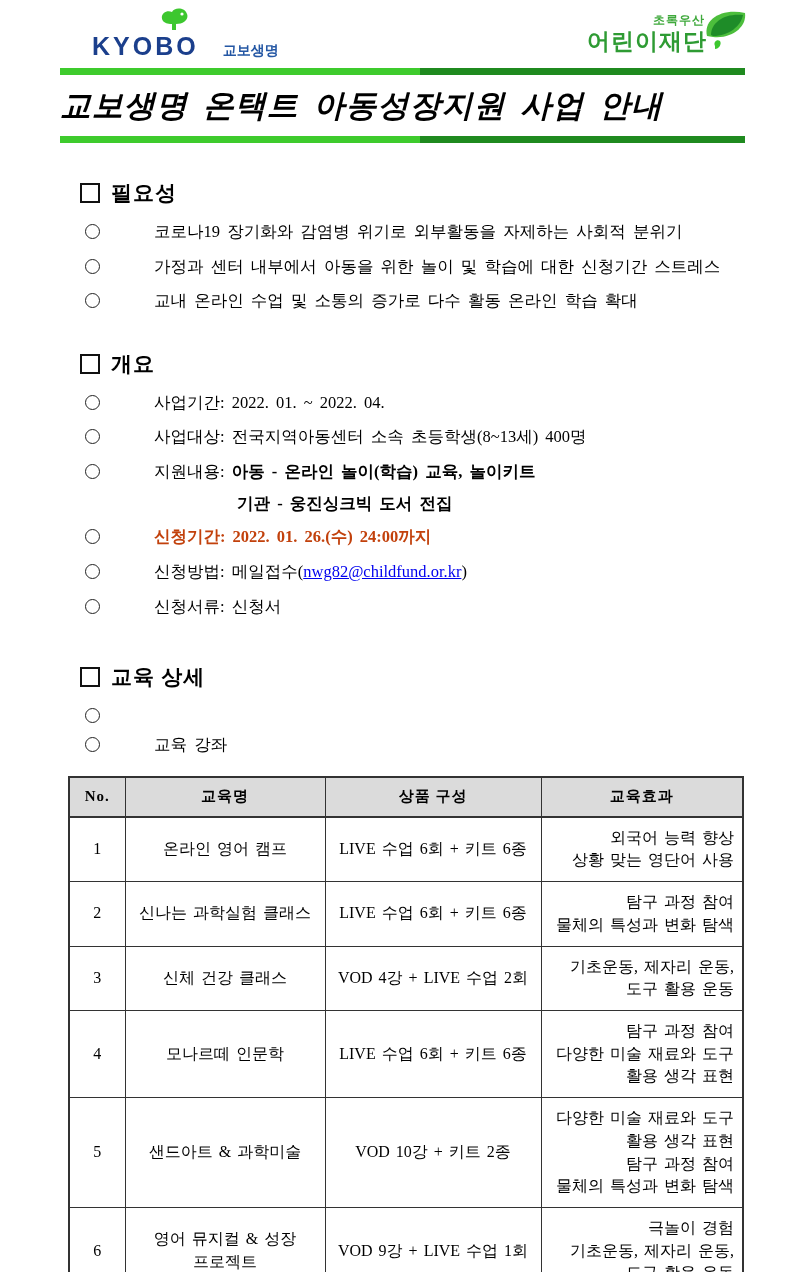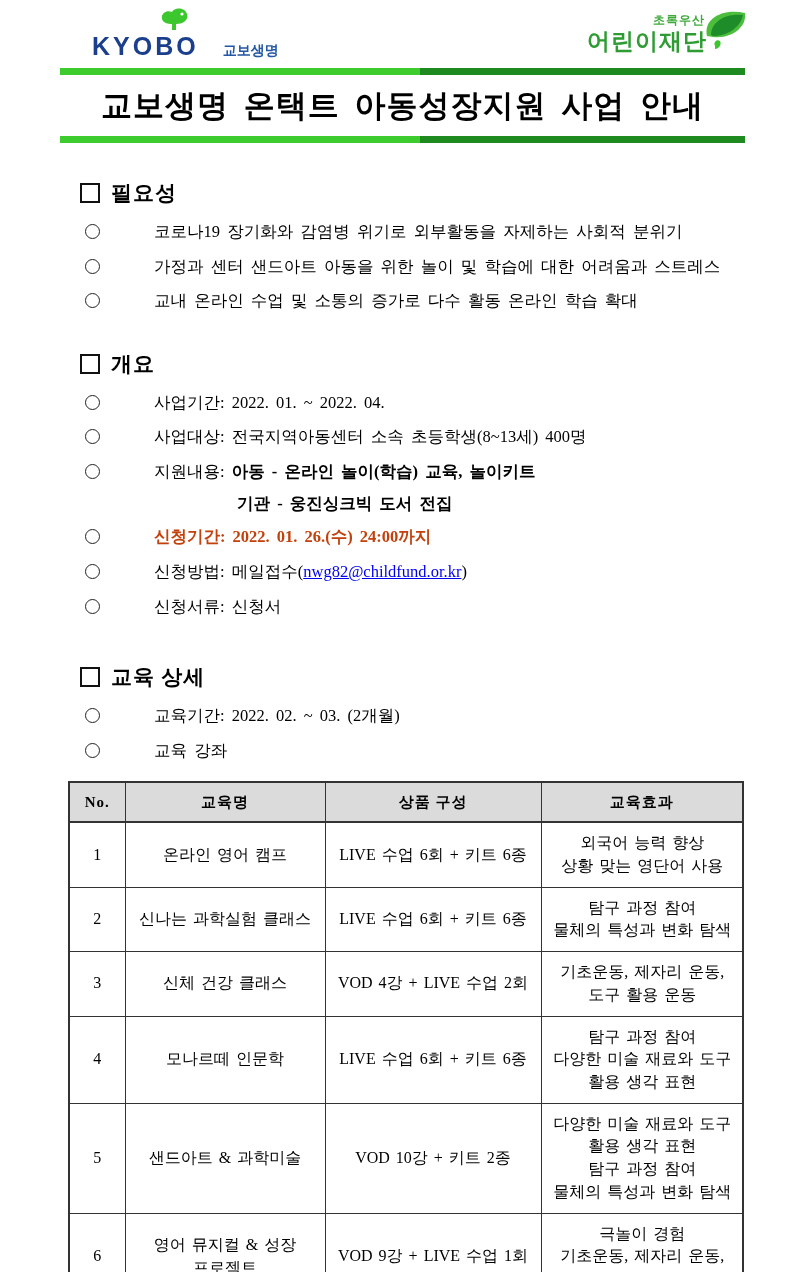--- a/index.html
+++ b/index.html
@@ -20,22 +20,22 @@
             color:#3fa93c; letter-spacing:1px; margin-right:2px; }
   .cf-main { font-family:"Liberation Sans", sans-serif; font-size:23px; font-weight:bold;
              color:#2e9b33; letter-spacing:1px; line-height:1.05; }
   .cf-leaf { position:absolute; right:-6px; top:-4px; }
 
   
   .banner { margin-top:4px; }
   .rule { display:flex; height:7px; }
   .rule .l { width:52.5%; background:#3ecb2d; }
   .rule .r { width:47.5%; background:#1f8a1f; }
-  .doc-title { margin:10px 0 9px 0; text-align:center; font-size:31px; font-weight:bold;
-               letter-spacing:1px; word-spacing:6px; }
+  .doc-title { margin:10px 0 9px 0; font-size:31px; font-weight:bold;
+               letter-spacing:1px; word-spacing:6px;font-style:italic; }
 
   
   .section { margin-top:36px; }
   .sec-head { display:flex; align-items:center; font-size:21px; font-weight:bold; letter-spacing:1px;padding-left:20px; }
   .sq { display:inline-block; width:16px; height:16px; border:2px solid #111;
         margin-right:11px; flex:0 0 auto; }
   .items { margin-top:12px; }
   .item { display:flex; align-items:flex-start; margin:9px 0 9px 25px;
           font-size:16.5px; line-height:1.55; word-spacing:3px;gap:43px; }
   .circ { display:inline-block; width:13px; height:13px; border:1.4px solid #222;
@@ -51,21 +51,21 @@
                   border:2px solid #333; table-layout:fixed; }
   .course-table col.c-no   { width:56px; }
   .course-table col.c-name { width:200px; }
   .course-table col.c-prod { width:216px; }
   .course-table col.c-eff  { width:202px; }
   .course-table th { background:#dbdbdb; border:1px solid #333; border-bottom:2px solid #333;
                      height:36px; font-size:15px; font-weight:bold; letter-spacing:1px; }
   .course-table td { border:1px solid #333; font-size:16px; padding:9px 8px;
                      vertical-align:middle; line-height:1.42; word-spacing:2px; }
   td.c-center { text-align:center; }
-  td.c-eff-cell { text-align:center; padding-left:9px; }
+  td.c-eff-cell { text-align:right; padding-left:9px; }
 </style>
 </head>
 <body>
 
 <div class="page">
 
   <div class="top">
     <div class="kyobo">
       <svg class="kyobo-bird" width="34" height="26" viewBox="0 0 34 26">
         <path d="M5,13 C1,7 8,1 14,4 C16,-1 27,-1 29,6 C31,11 26,16 18,16 L18,22 L14,22 L14,16 C9,16 7,15 5,13 Z" fill="#3dc72f"></path>
@@ -105,21 +105,21 @@
       <span class="sq"></span>
       <span>필요성</span>
     </div>
     <div class="items">
       <div class="item">
         <span class="circ"></span>
         <span>코로나19 장기화와 감염병 위기로 외부활동을 자제하는 사회적 분위기</span>
       </div>
       <div class="item">
         <span class="circ"></span>
-        <span>가정과 센터 샌드아트 아동을 위한 놀이 및 학습에 대한 어려움과 스트레스</span>
+        <span>가정과 센터 내부에서 아동을 위한 놀이 및 학습에 대한 신청기간 스트레스</span>
       </div>
       <div class="item">
         <span class="circ"></span>
         <span>교내 온라인 수업 및 소통의 증가로 다수 활동 온라인 학습 확대</span>
       </div>
     </div>
   </div>
 
   <div class="section">
     <div class="sec-head">
@@ -161,21 +161,20 @@
   </div>
 
   <div class="section" style="margin-top:44px;">
     <div class="sec-head">
       <span class="sq"></span>
       <span>교육 상세</span>
     </div>
     <div class="items">
       <div class="item">
         <span class="circ"></span>
-        <span>교육기간: 2022. 02. ~ 03. (2개월)</span>
       </div>
       <div class="item">
         <span class="circ"></span>
         <span>교육 강좌</span>
       </div>
     </div>
 
     <table class="course-table">
       <colgroup>
           <col class="c-no">

